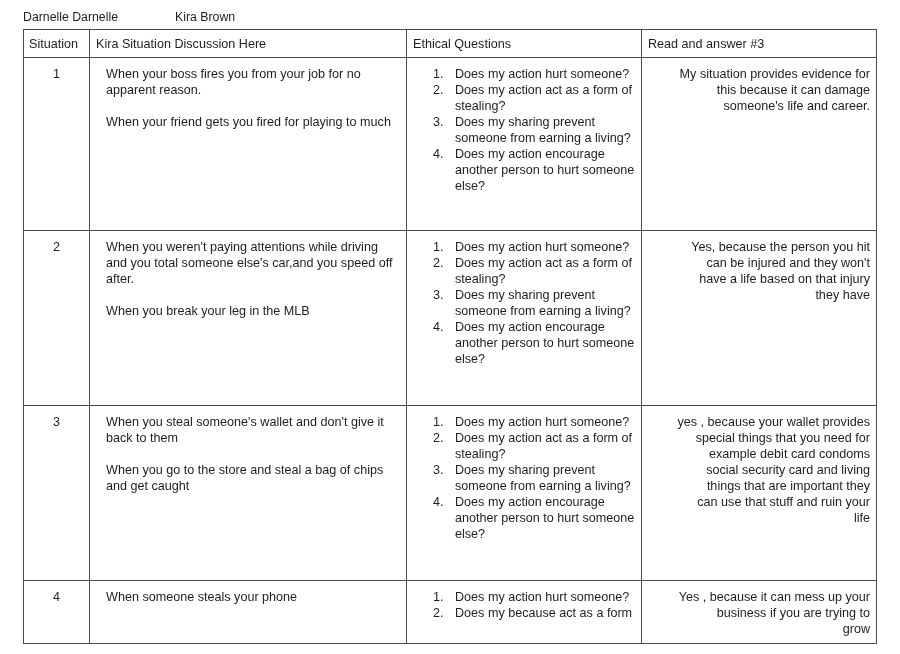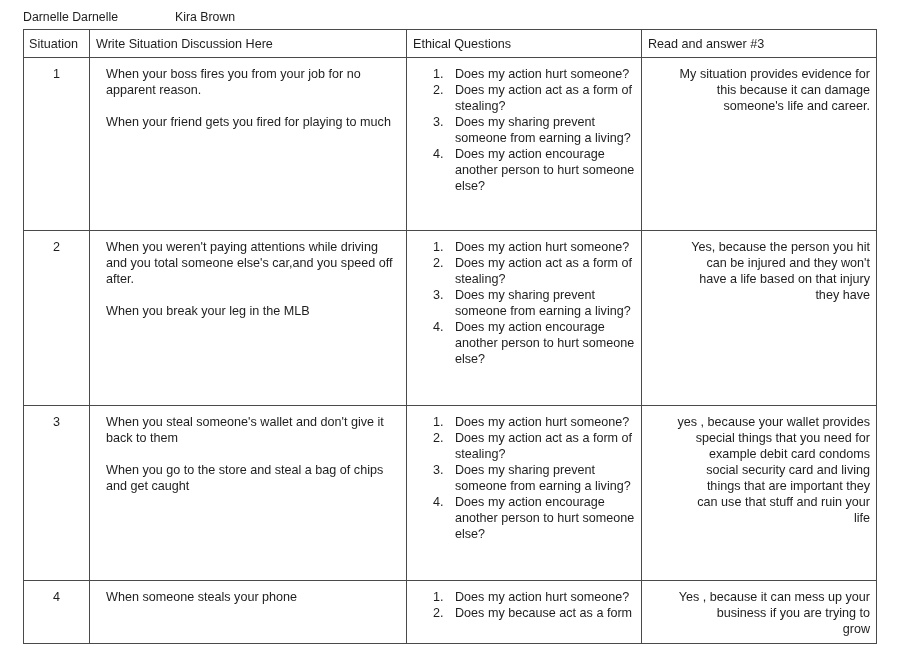--- a/index.html
+++ b/index.html
@@ -41,21 +41,21 @@
 <table>
   <colgroup>
       <col class="c0">
       <col class="c1">
       <col class="c2">
       <col class="c3">
     </colgroup>
   <thead>
     <tr>
       <th class="c0">Situation</th>
-      <th>Write Situation Discussion Here</th>
+      <th>Kira Situation Discussion Here</th>
       <th>Ethical Questions</th>
       <th>Read and answer #3</th>
     </tr>
   </thead>
   <tbody id="tbody">
       <tr class="r1">
         <td class="num">1</td>
         <td class="disc">
           <p>When your boss fires you from your job for no apparent reason.</p>
           <p>When your friend gets you fired for playing to much</p>

